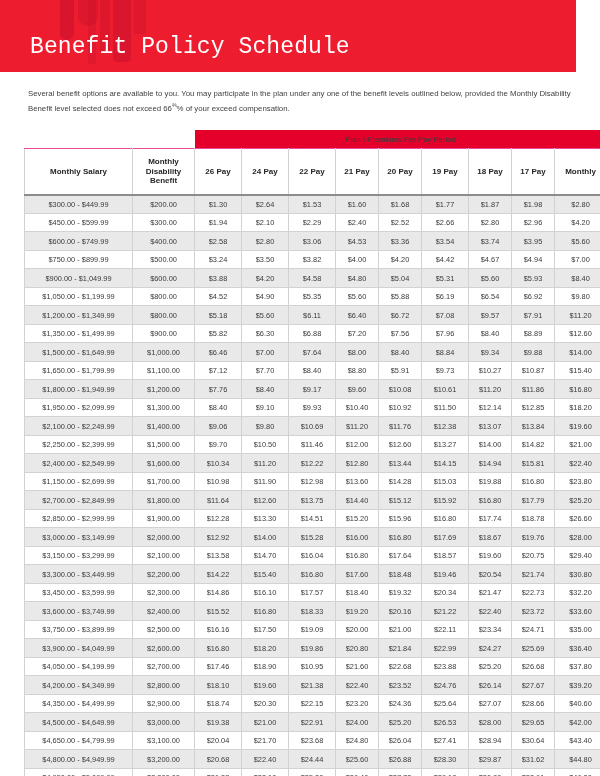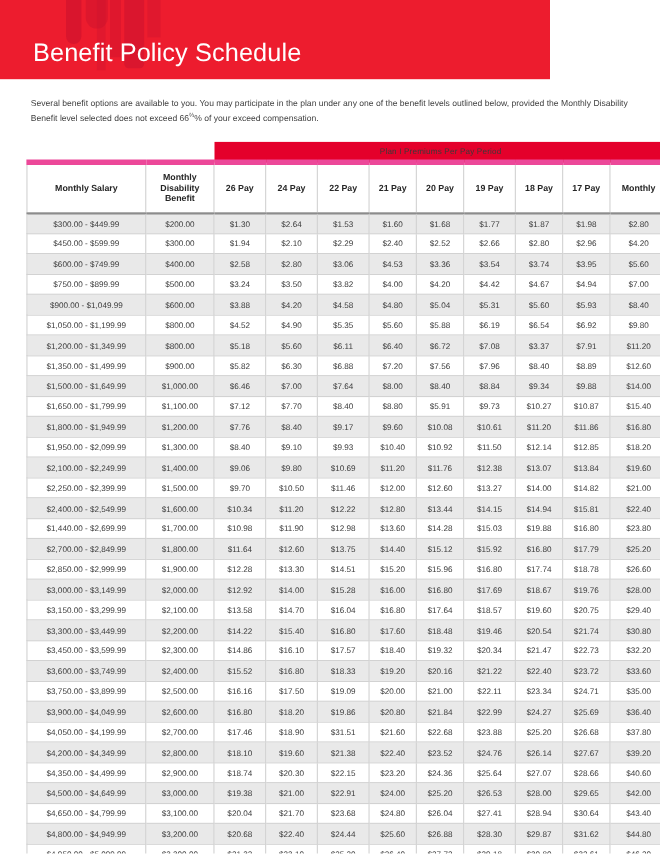--- a/index.html
+++ b/index.html
@@ -8,24 +8,25 @@
     width: 600px;
     height: 776px;
     background: #ffffff;
     font-family: "Liberation Sans", sans-serif;
     overflow: hidden;
   }
 
   
   .banner {
     position: relative;
-    width: 500px;
+    width: 576px;
     height: 72px;
     background: #ed1c2e;
     overflow: hidden;
+    font-family: Liberation Mono, monospace;
   }
   .deco {
     position: absolute;
     top: 0;
     background: #c8102e;
     opacity: 0.55;
   }
   .deco.d1 { left: 60px;  width: 14px; height: 40px; border-radius: 0 0 7px 7px; }
   .deco.d2 { left: 78px;  width: 20px; height: 26px; border-radius: 0 0 10px 10px; opacity: 0.42; }
   .deco.d3 { left: 100px; width: 10px; height: 52px; opacity: 0.38; }
@@ -88,21 +89,21 @@
   }
 
   
   tr.col-head th {
     font-weight: bold;
     font-size: 8px;
     color: #262626;
     height: 46px;
     line-height: 1.22;
     background: #ffffff;
-    border-top: 5px solid #ec4899;
+    border-top: 1px solid #ec4899;
     border-bottom: 2px solid #8c8c8c;
     text-align: center;
   }
 
   tbody tr.alt td { background: #e9e9e9; }
   tbody tr td { background: #ffffff; }
 
   tbody tr:last-child td { border-bottom: 1px solid #bdbdbd; }
 </style>
 </head>
@@ -236,21 +237,21 @@
         </tr>
         <tr class="alt">
           <td>$1,200.00 - $1,349.99</td>
           <td>$800.00</td>
           <td>$5.18</td>
           <td>$5.60</td>
           <td>$6.11</td>
           <td>$6.40</td>
           <td>$6.72</td>
           <td>$7.08</td>
-          <td>$3.37</td>
+          <td>$9.57</td>
           <td>$7.91</td>
           <td>$11.20</td>
         </tr>
         <tr>
           <td>$1,350.00 - $1,499.99</td>
           <td>$900.00</td>
           <td>$5.82</td>
           <td>$6.30</td>
           <td>$6.88</td>
           <td>$7.20</td>
@@ -345,21 +346,21 @@
           <td>$11.20</td>
           <td>$12.22</td>
           <td>$12.80</td>
           <td>$13.44</td>
           <td>$14.15</td>
           <td>$14.94</td>
           <td>$15.81</td>
           <td>$22.40</td>
         </tr>
         <tr>
-          <td>$1,440.00 - $2,699.99</td>
+          <td>$1,150.00 - $2,699.99</td>
           <td>$1,700.00</td>
           <td>$10.98</td>
           <td>$11.90</td>
           <td>$12.98</td>
           <td>$13.60</td>
           <td>$14.28</td>
           <td>$15.03</td>
           <td>$19.88</td>
           <td>$16.80</td>
           <td>$23.80</td>
@@ -479,21 +480,21 @@
           <td>$22.99</td>
           <td>$24.27</td>
           <td>$25.69</td>
           <td>$36.40</td>
         </tr>
         <tr>
           <td>$4,050.00 - $4,199.99</td>
           <td>$2,700.00</td>
           <td>$17.46</td>
           <td>$18.90</td>
-          <td>$31.51</td>
+          <td>$10.95</td>
           <td>$21.60</td>
           <td>$22.68</td>
           <td>$23.88</td>
           <td>$25.20</td>
           <td>$26.68</td>
           <td>$37.80</td>
         </tr>
         <tr class="alt">
           <td>$4,200.00 - $4,349.99</td>
           <td>$2,800.00</td>

